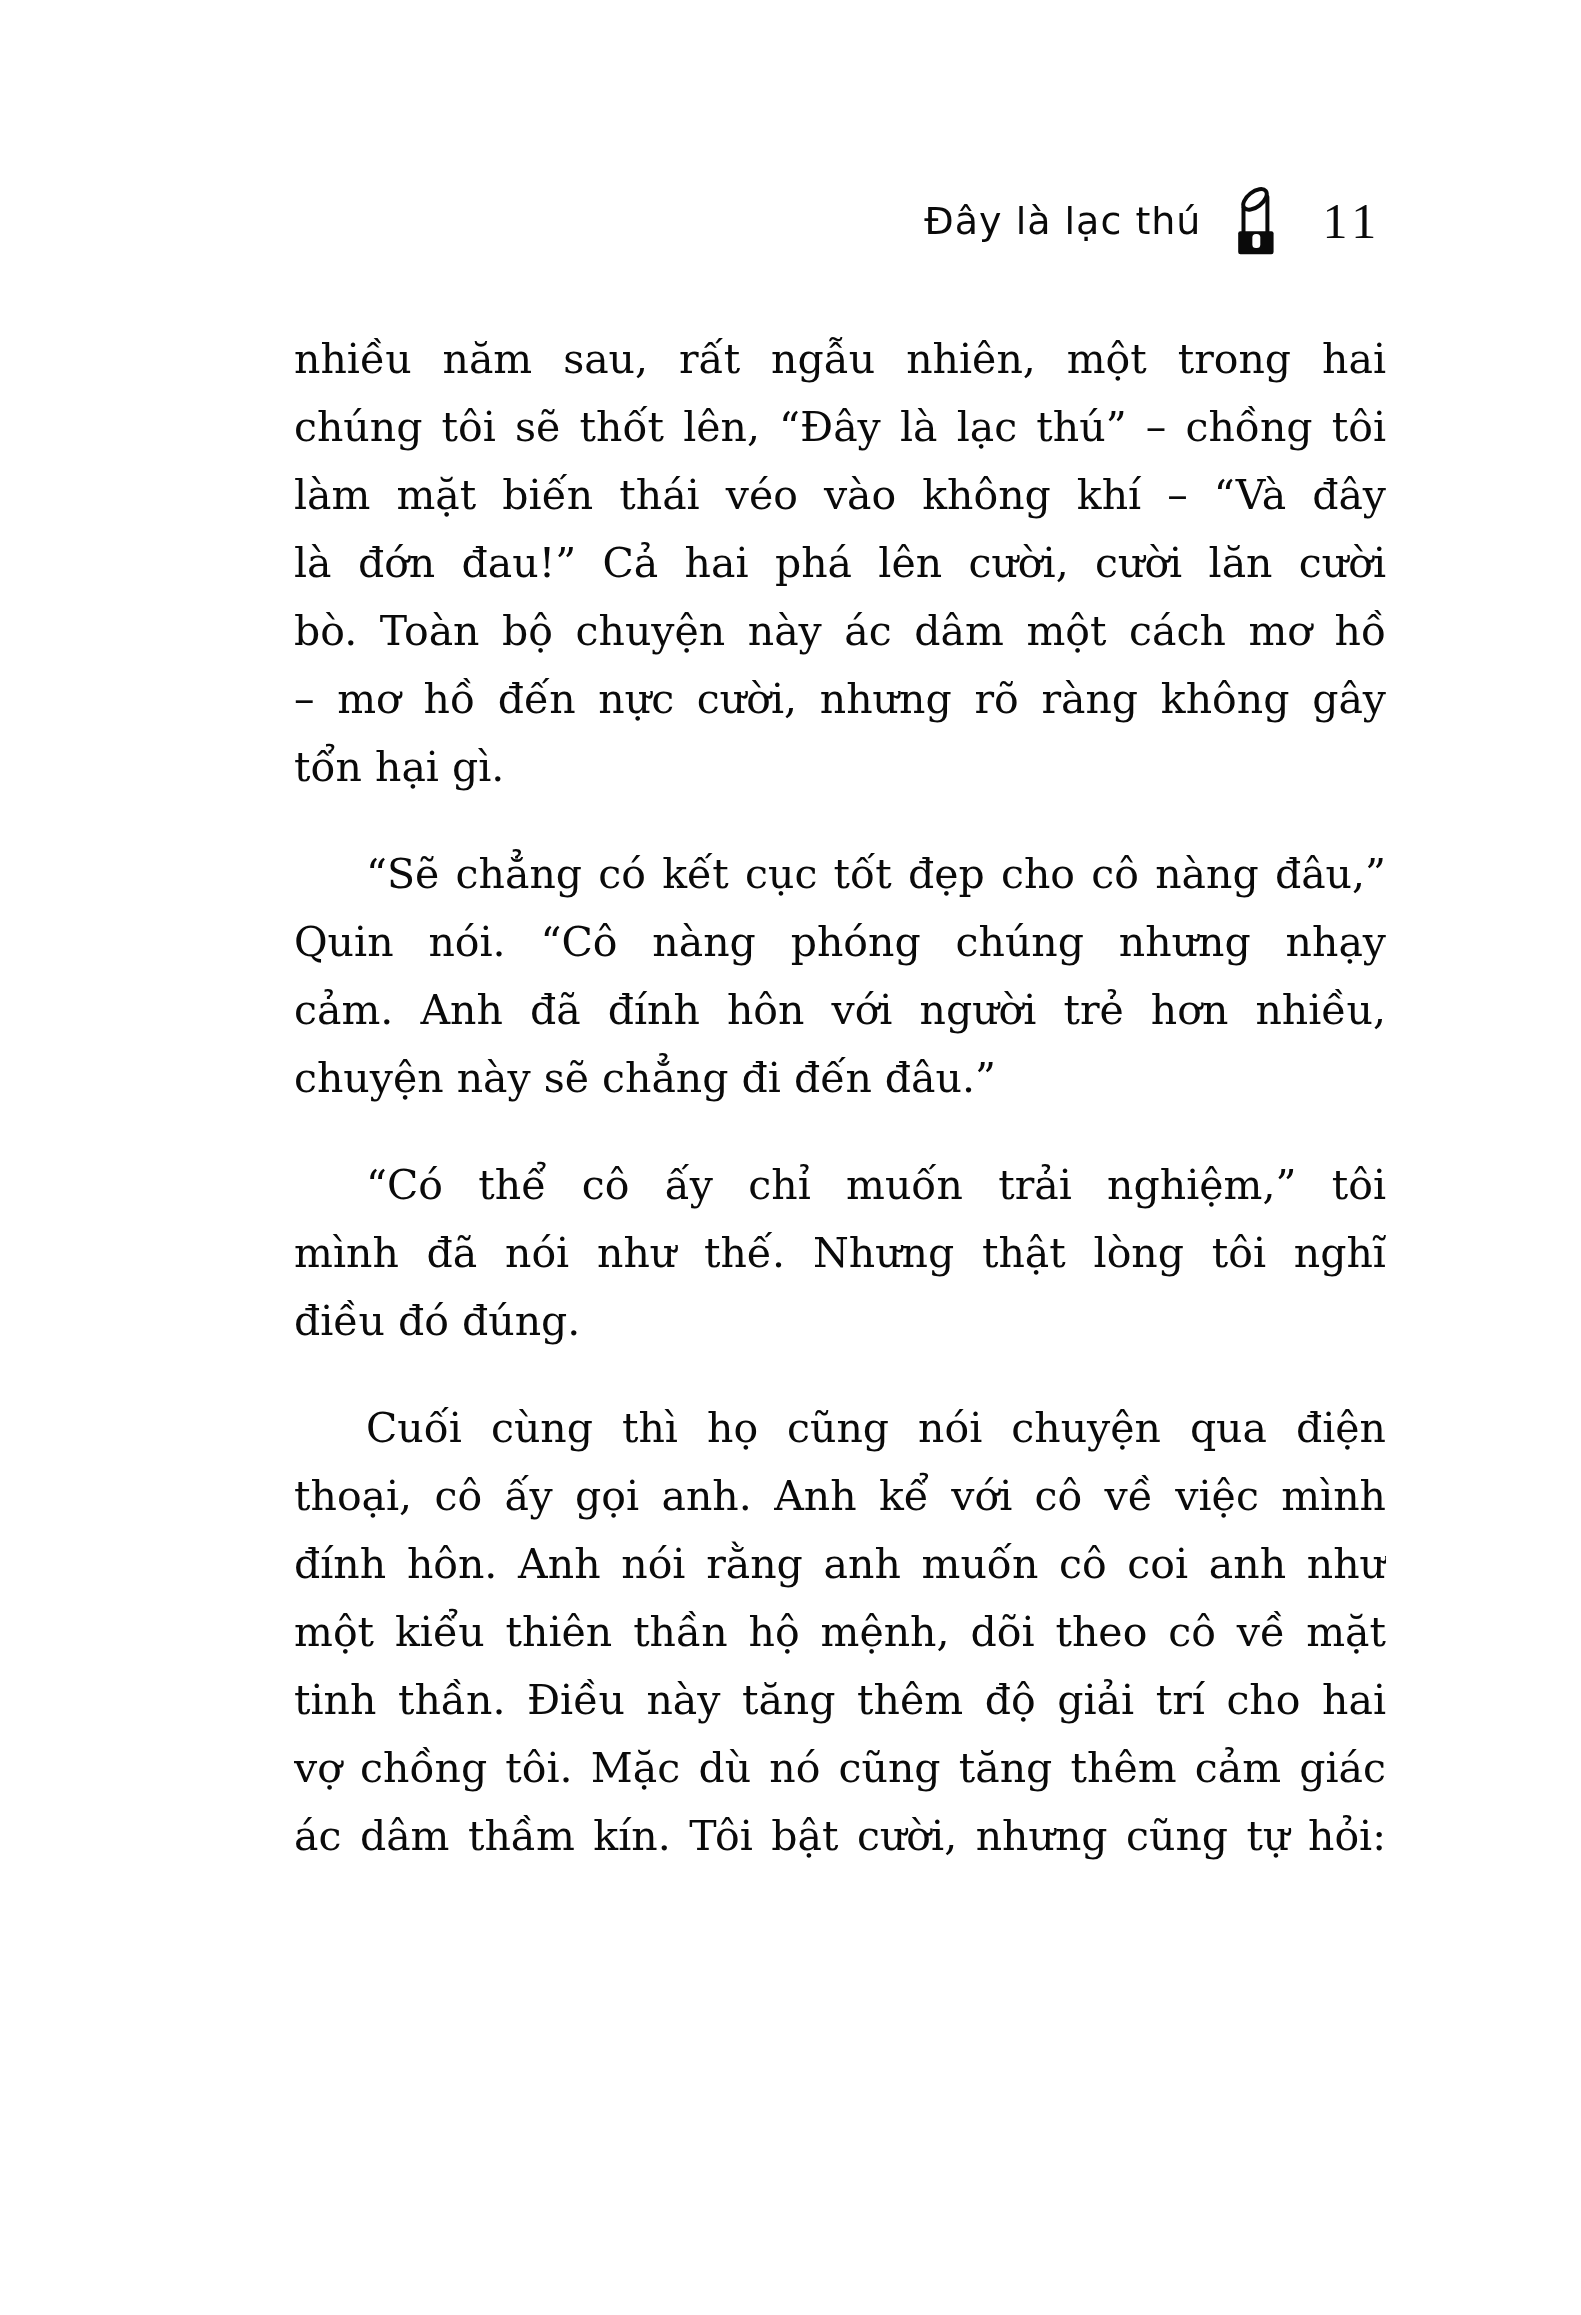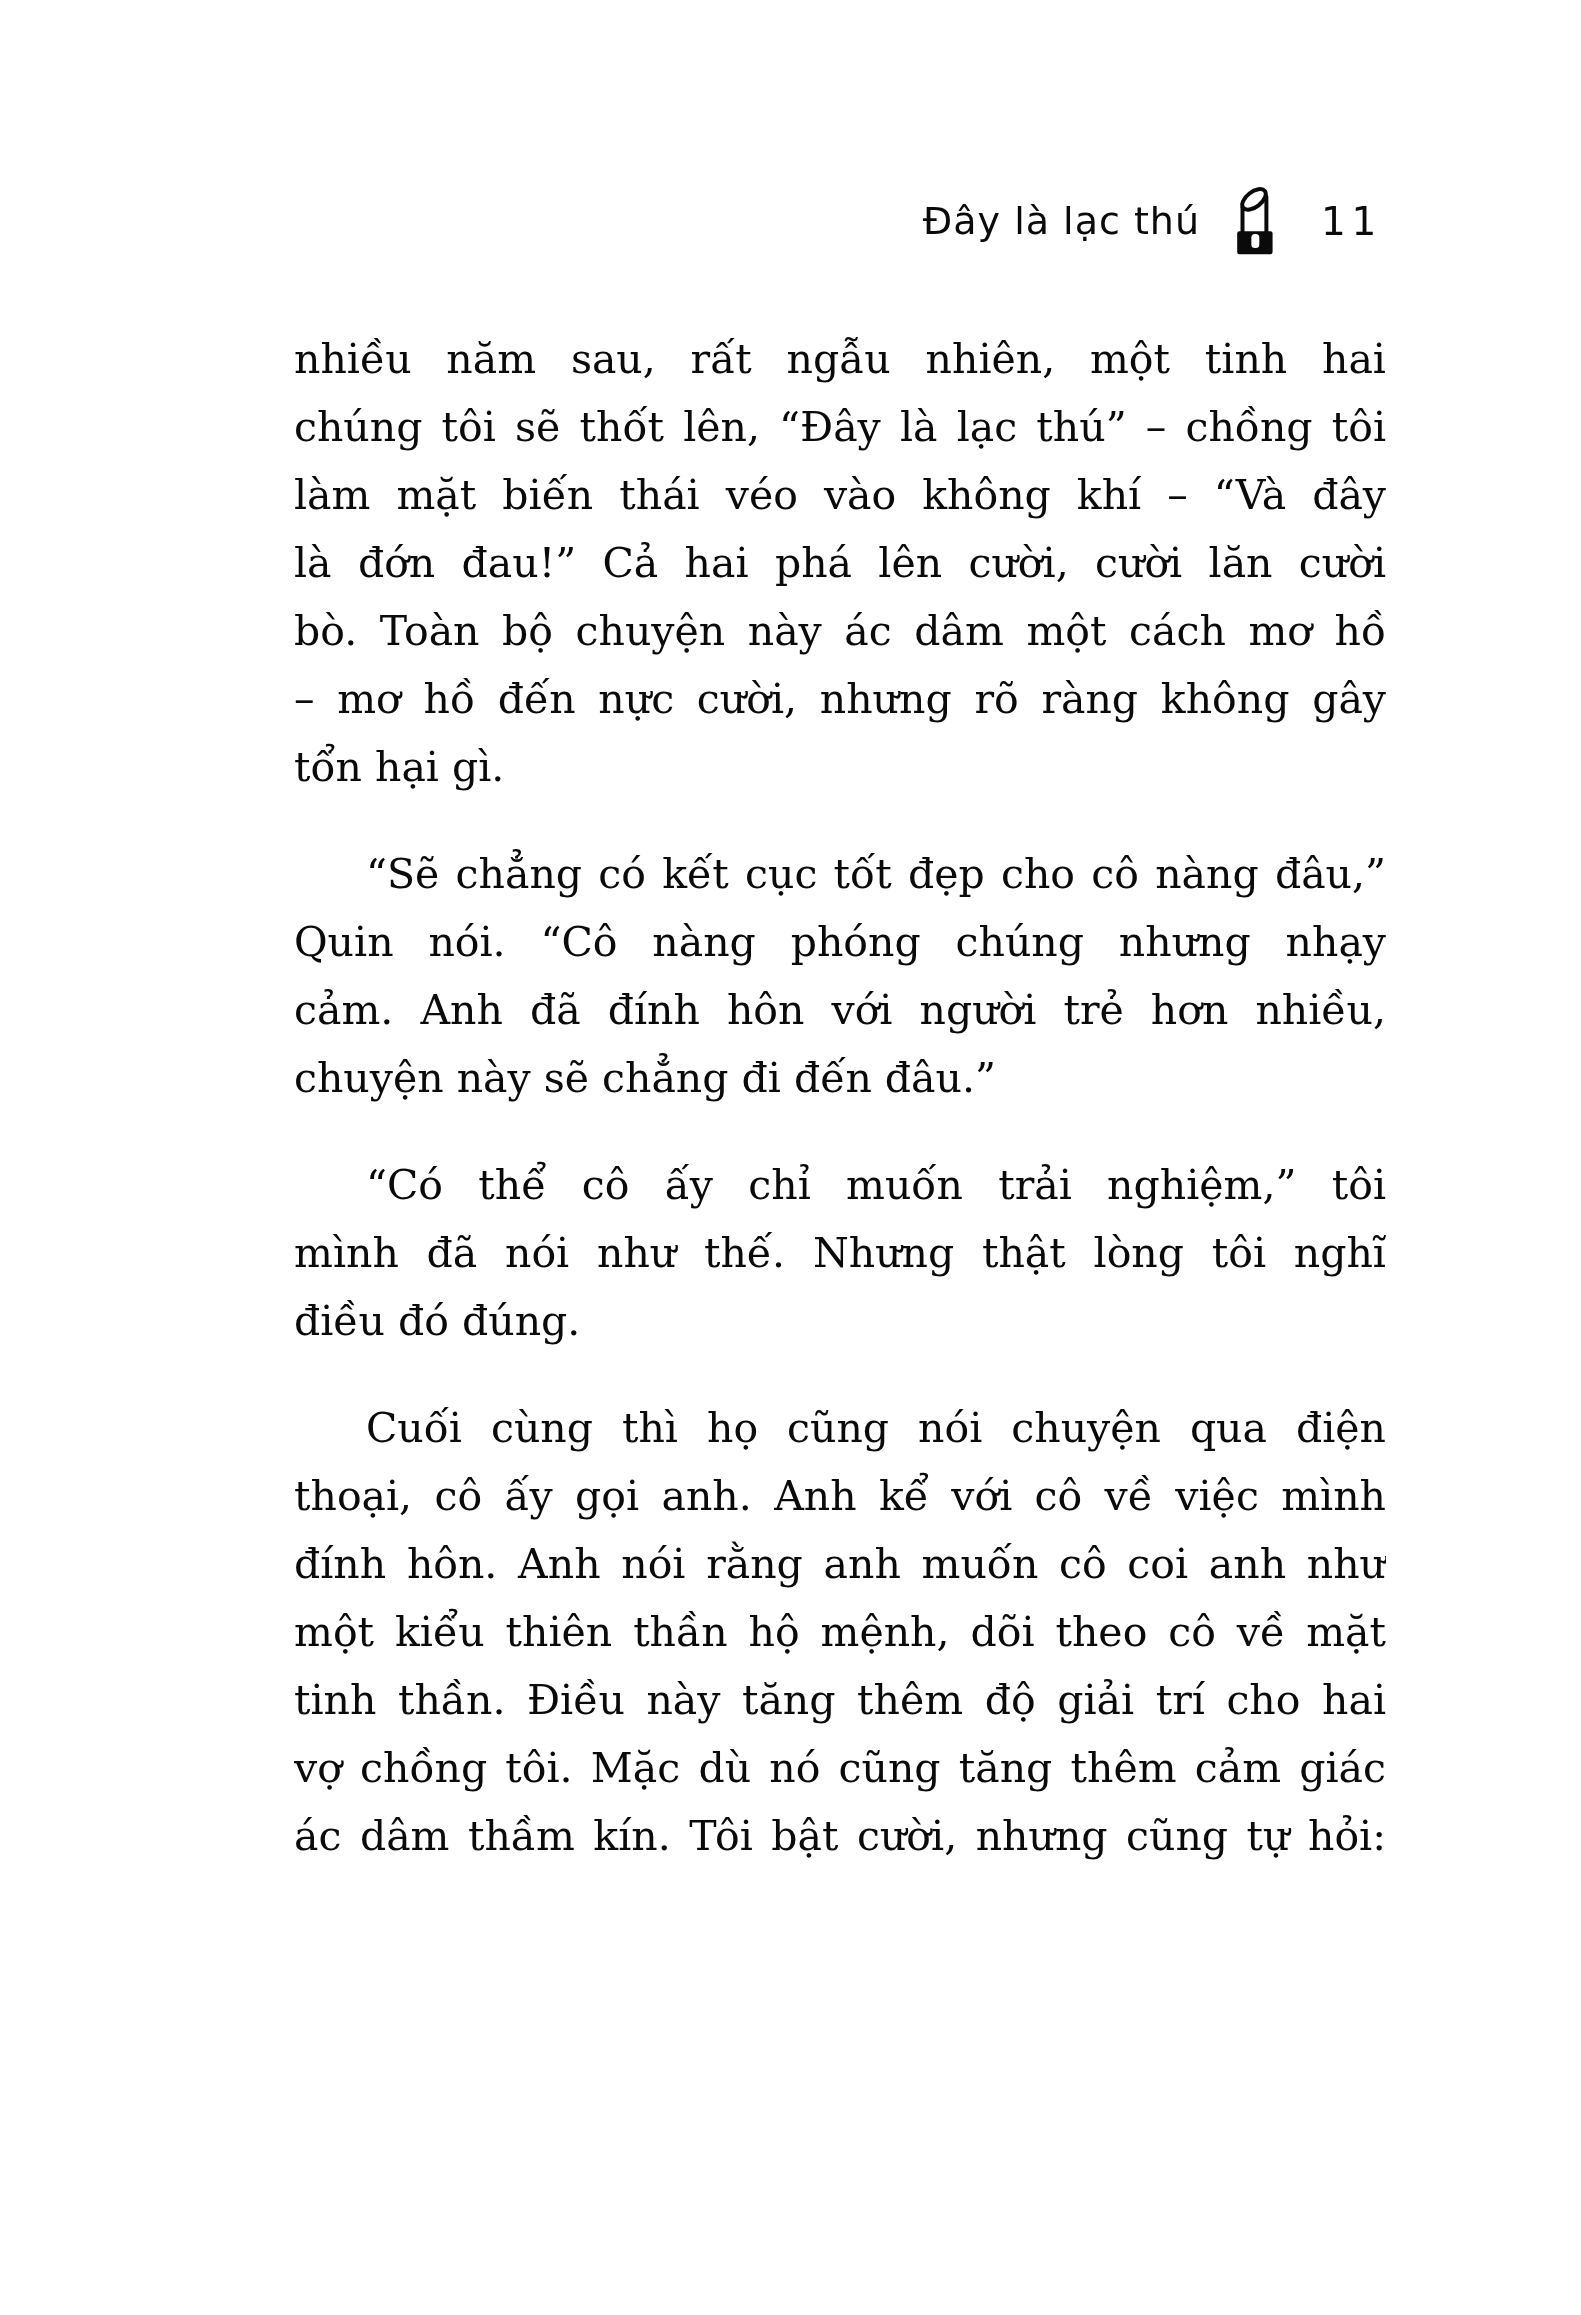--- a/index.html
+++ b/index.html
@@ -31,23 +31,24 @@
     line-height: 67px;
   }
   .running-header .lipstick {
     width: 50px;
     height: 69px;
     margin-left: 29px;
     margin-right: 42px;
     display: block;
   }
   .running-header .pagenum {
-    font-size: 39px;
+    font-size: 50px;
     letter-spacing: 5.7px;
     line-height: 67px;
+    font-family: Liberation Serif, serif;
   }
   
   .page-body {
     position: absolute;
     top: 325px;
     left: 250px;
     width: 1092px;
     font-family: "DejaVu Serif", serif;
     font-size: 41px;
     line-height: 68px;
@@ -89,21 +90,21 @@
       <rect x="7" y="50" width="40" height="26" rx="2.5" fill="#0a0a0a"></rect>
 
       <rect x="23" y="53" width="9" height="16" rx="4" fill="#ffffff"></rect>
     </svg>
 
     <span class="pagenum">11</span>
   </div>
 
   <div class="page-body">
     <div class="para">
-        <div class="line">nhiều năm sau, rất ngẫu nhiên, một tinh hai</div>
+        <div class="line">nhiều năm sau, rất ngẫu nhiên, một trong hai</div>
         <div class="line">chúng tôi sẽ thốt lên, “Đây là lạc thú” – chồng tôi</div>
         <div class="line">làm mặt biến thái véo vào không khí – “Và đây</div>
         <div class="line">là đớn đau!” Cả hai phá lên cười, cười lăn cười</div>
         <div class="line">bò. Toàn bộ chuyện này ác dâm một cách mơ hồ</div>
         <div class="line">– mơ hồ đến nực cười, nhưng rõ ràng không gây</div>
         <div class="line last">tổn hại gì.</div>
       </div>
 
     <div class="para indented">
         <div class="line">“Sẽ chẳng có kết cục tốt đẹp cho cô nàng đâu,”</div>

